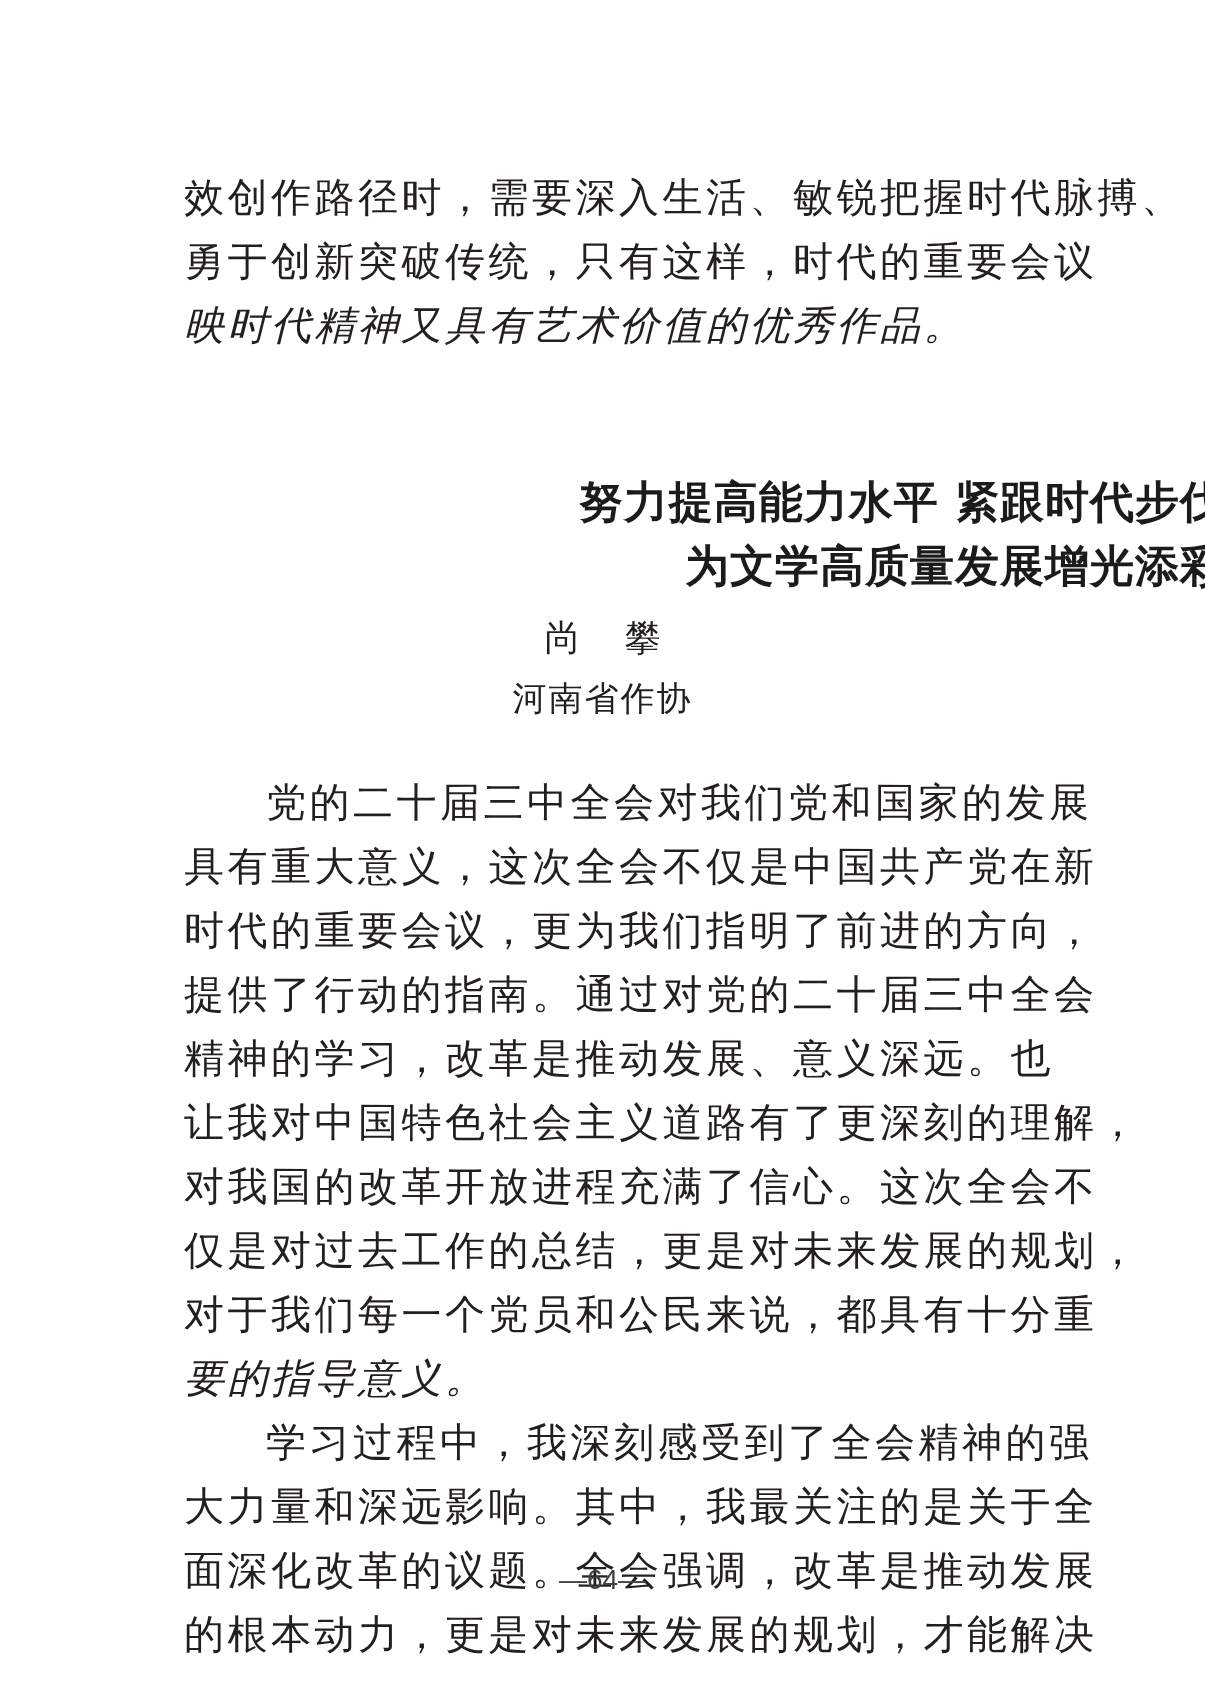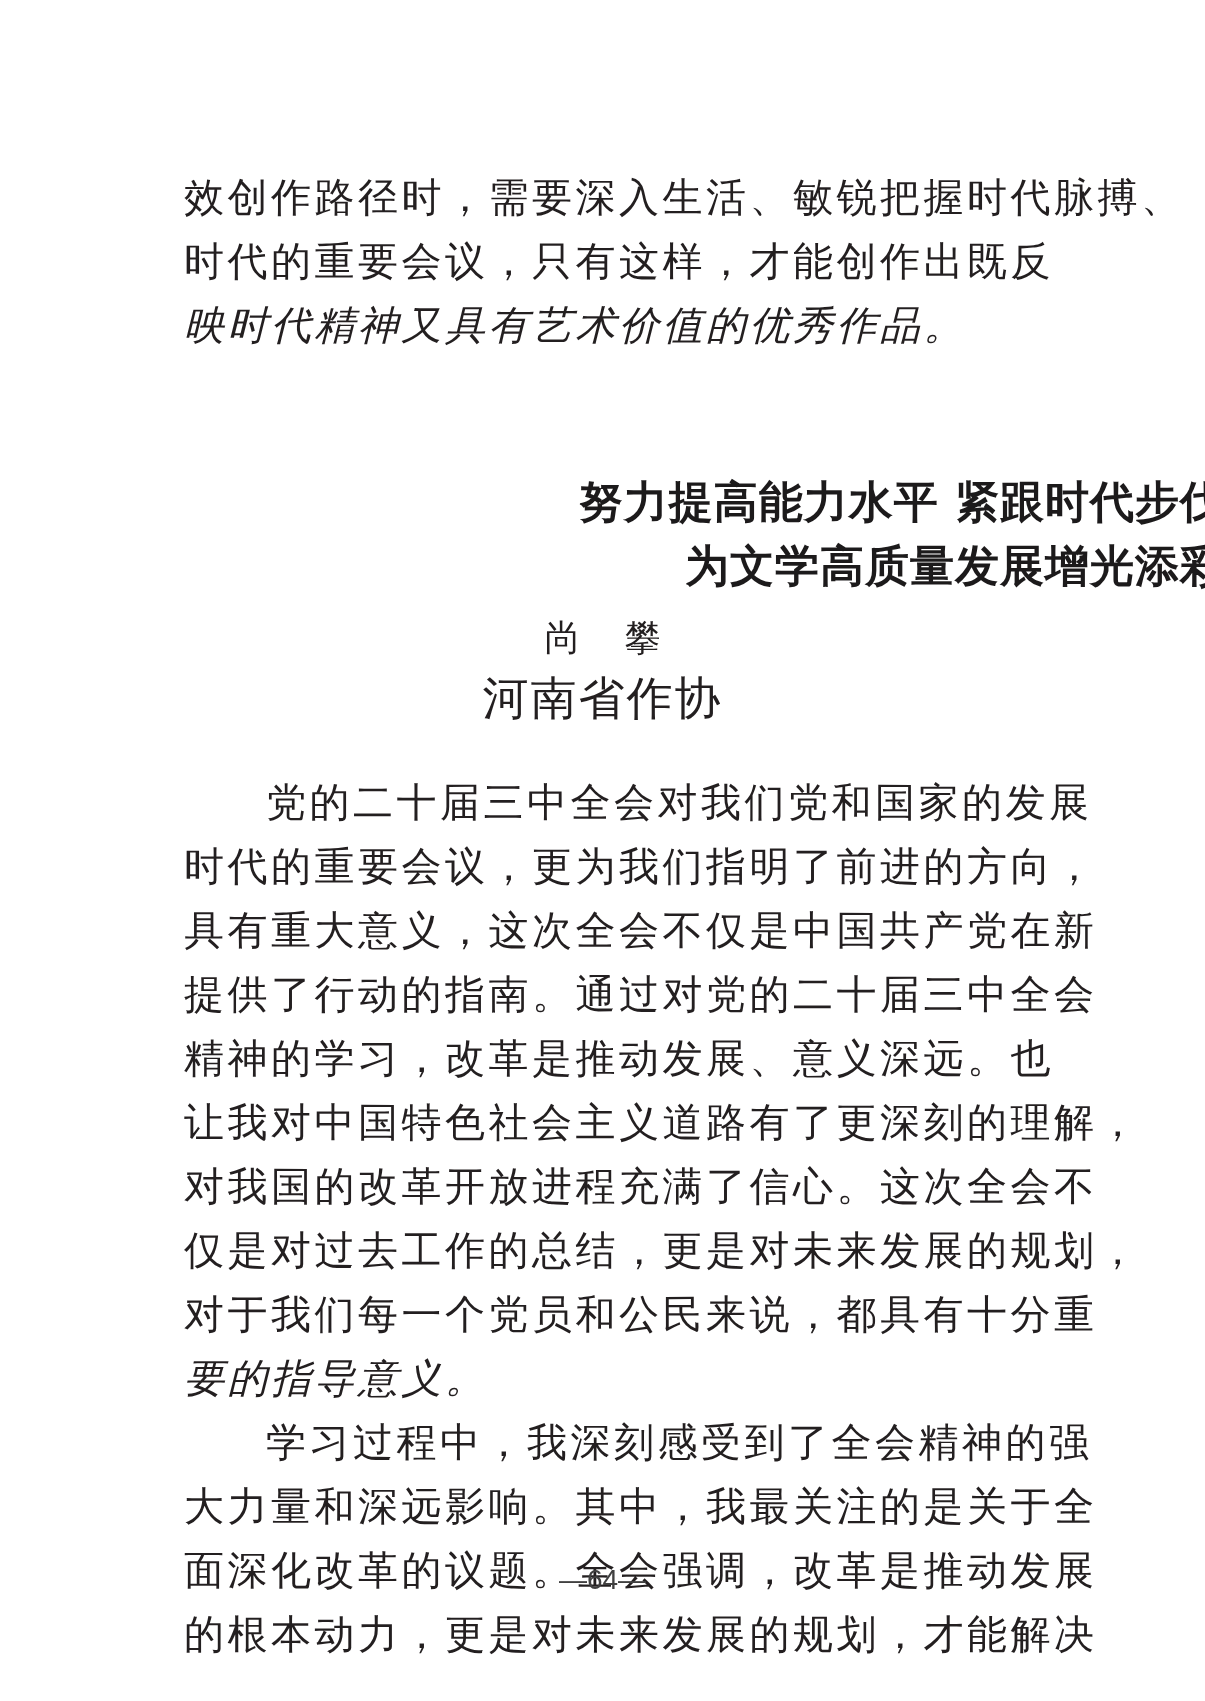--- a/index.html
+++ b/index.html
@@ -73,21 +73,21 @@
       line-height: 60px;
       letter-spacing: 0;
     }
     .author .sp { display: inline-block; width: 44px; }
     .affiliation {
       position: absolute;
       left: 0;
       width: 1205px;
       top: 668px;
       text-align: center;
-      font-size: 46px;
+      font-size: 34px;
       line-height: 60px;
       letter-spacing: 2px;
     }
     #body-text { top: 770px; }
     .page-number {
       position: absolute;
       left: 0;
       width: 1205px;
       top: 1560px;
       text-align: center;
@@ -97,39 +97,39 @@
       color: #404040;
     }
   </style>
 </head>
 <body>
 
 <div class="page">
 
   <div class="text-block" id="continuation">
     <span class="line">效创作路径时，需要深入生活、敏锐把握时代脉搏、</span>
-    <span class="line">时代的重要会议，只有这样，才能创作出既反</span>
+    <span class="line">勇于创新突破传统，只有这样，时代的重要会议</span>
     <span class="line last">映时代精神又具有艺术价值的优秀作品。</span>
   </div>
 
   <div class="title-block">
     <span class="title-line l1">努力提高能力水平 紧跟时代步伐</span>
     <span class="title-line l2">为文学高质量发展增光添彩</span>
   </div>
 
   <div class="author">
     <span>尚</span><span class="sp"></span><span>攀</span>
   </div>
 
   <div class="affiliation">河南省作协</div>
 
   <div class="text-block" id="body-text">
     <span class="line indent">党的二十届三中全会对我们党和国家的发展</span>
+    <span class="line">具有重大意义，这次全会不仅是中国共产党在新</span>
     <span class="line">时代的重要会议，更为我们指明了前进的方向，</span>
-    <span class="line">具有重大意义，这次全会不仅是中国共产党在新</span>
     <span class="line">提供了行动的指南。通过对党的二十届三中全会</span>
     <span class="line">精神的学习，改革是推动发展、意义深远。也</span>
     <span class="line">让我对中国特色社会主义道路有了更深刻的理解，</span>
     <span class="line">对我国的改革开放进程充满了信心。这次全会不</span>
     <span class="line">仅是对过去工作的总结，更是对未来发展的规划，</span>
     <span class="line">对于我们每一个党员和公民来说，都具有十分重</span>
     <span class="line last">要的指导意义。</span>
     <span class="line indent">学习过程中，我深刻感受到了全会精神的强</span>
     <span class="line">大力量和深远影响。其中，我最关注的是关于全</span>
     <span class="line">面深化改革的议题。全会强调，改革是推动发展</span>

